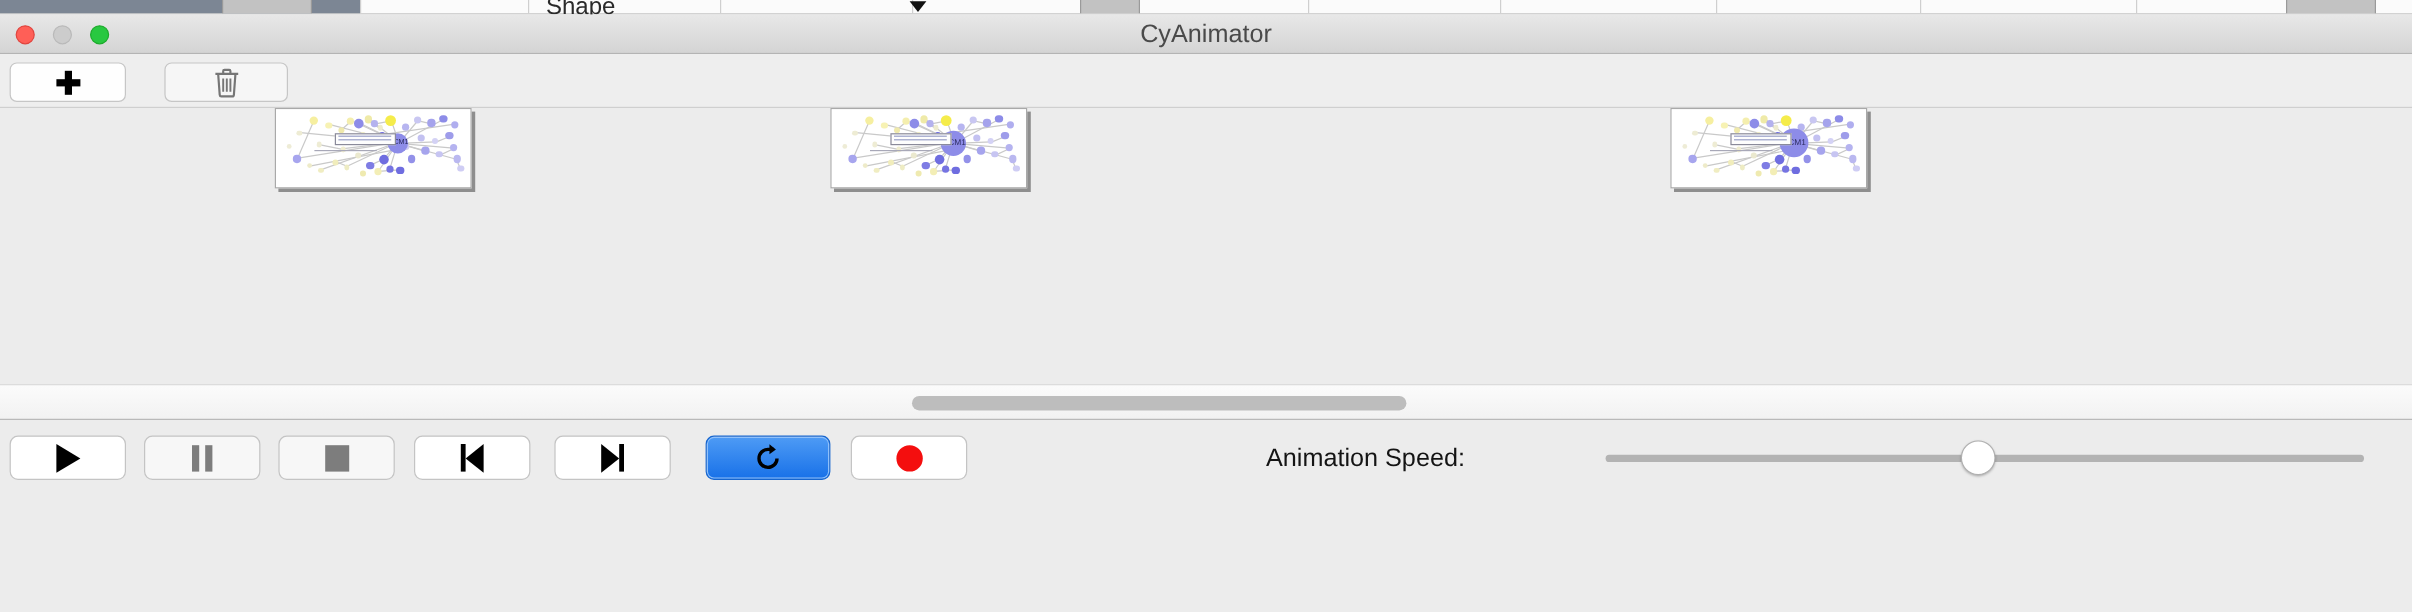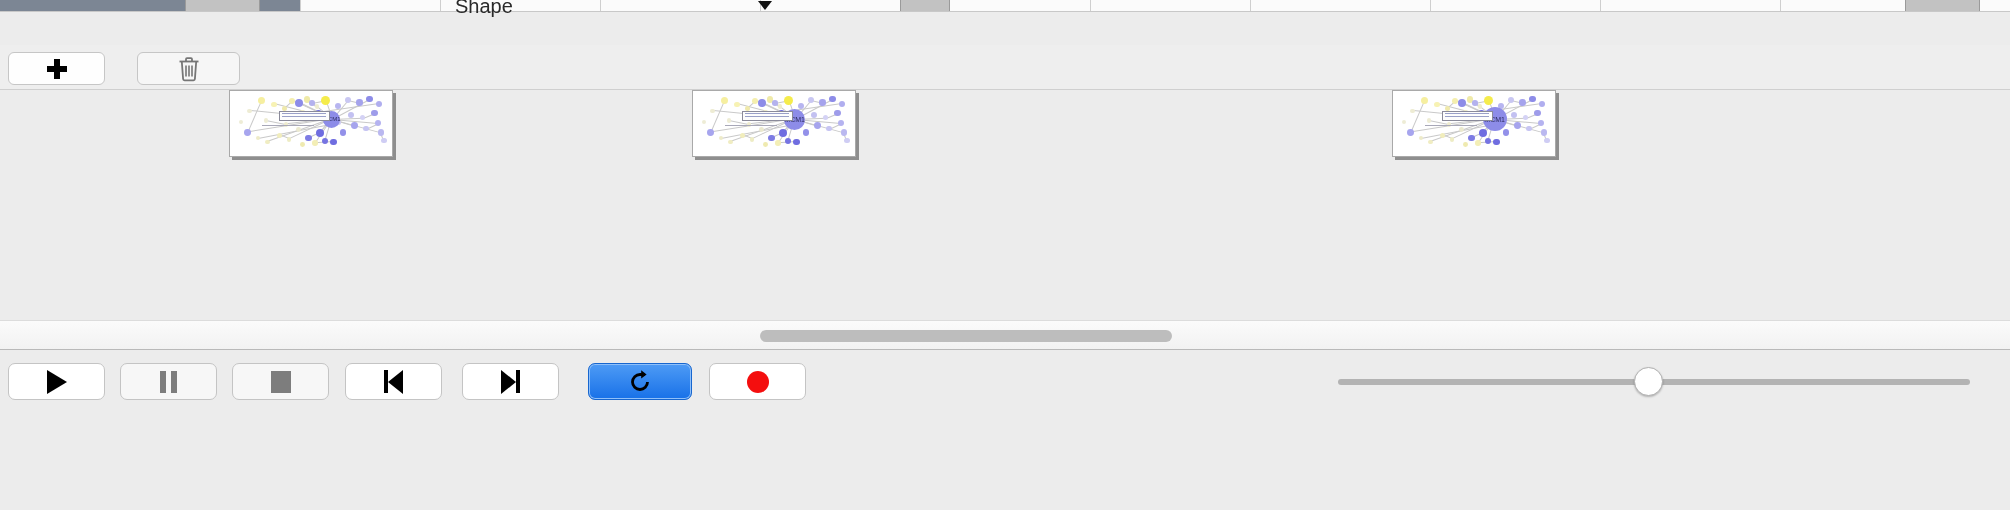--- a/index.html
+++ b/index.html
@@ -288,20 +288,26 @@
     <div class="bg-seam" style="left:1600px"></div>
     <div class="bg-seam" style="left:1780px"></div>
     <div class="bg-tick" style="left:758px"></div>
     <div class="bg-tick" style="left:905px"></div>
     <div class="bg-greytab" style="left:185px;width:75px"></div>
     <div class="bg-greytab" style="left:900px;width:50px"></div>
     <div class="bg-greytab" style="left:1905px;width:75px"></div>
   </div>
   <div class="bg-shape-label">Shape</div>
 
+  <div class="titlebar">
+    <div class="traffic close"></div>
+    <div class="traffic min"></div>
+    <div class="traffic max"></div>
+    <div class="window-title">CyAnimator</div>
+  </div>
 
   <div class="toolbar">
     <div class="tb-btn btn-add">
       <span class="plus-icon"></span>
     </div>
     <div class="tb-btn dim btn-del">
       <svg width="24" height="26" viewBox="0 0 24 26">
         <path d="M2.5 5.5 H21.5" stroke="#767676" stroke-width="1.8" fill="none"></path>
         <path d="M9 5.5 V3.2 a1 1 0 0 1 1-1 h4 a1 1 0 0 1 1 1 V5.5" stroke="#767676" stroke-width="1.8" fill="none"></path>
         <path d="M4.8 5.5 L6.1 23 a1.4 1.4 0 0 0 1.4 1.3 h9 a1.4 1.4 0 0 0 1.4-1.3 L19.2 5.5" stroke="#767676" stroke-width="1.8" fill="none"></path>
@@ -616,18 +622,19 @@
       <svg width="26" height="26" viewBox="0 0 26 26">
         <path d="M20.5 13 A7.5 7.5 0 1 1 13 5.5 L18 5.5" stroke="#000" stroke-width="2.8" fill="none" stroke-linecap="butt"></path>
         <path d="M14.2 1.3 L19.6 5.6 L14.2 9.6 Z" fill="#000"></path>
       </svg>
     </div>
 
     <div class="cbtn" style="left:709px;width:97px">
       <span class="ico-record"></span>
     </div>
 
+    <div class="speed-label">Animation Speed:</div>
 
     <div class="slider-track"></div>
     <div class="slider-thumb" id="speed-thumb" style="left: 1634px;"></div>
   </div>
 
 </div>
 
 </body></html>

